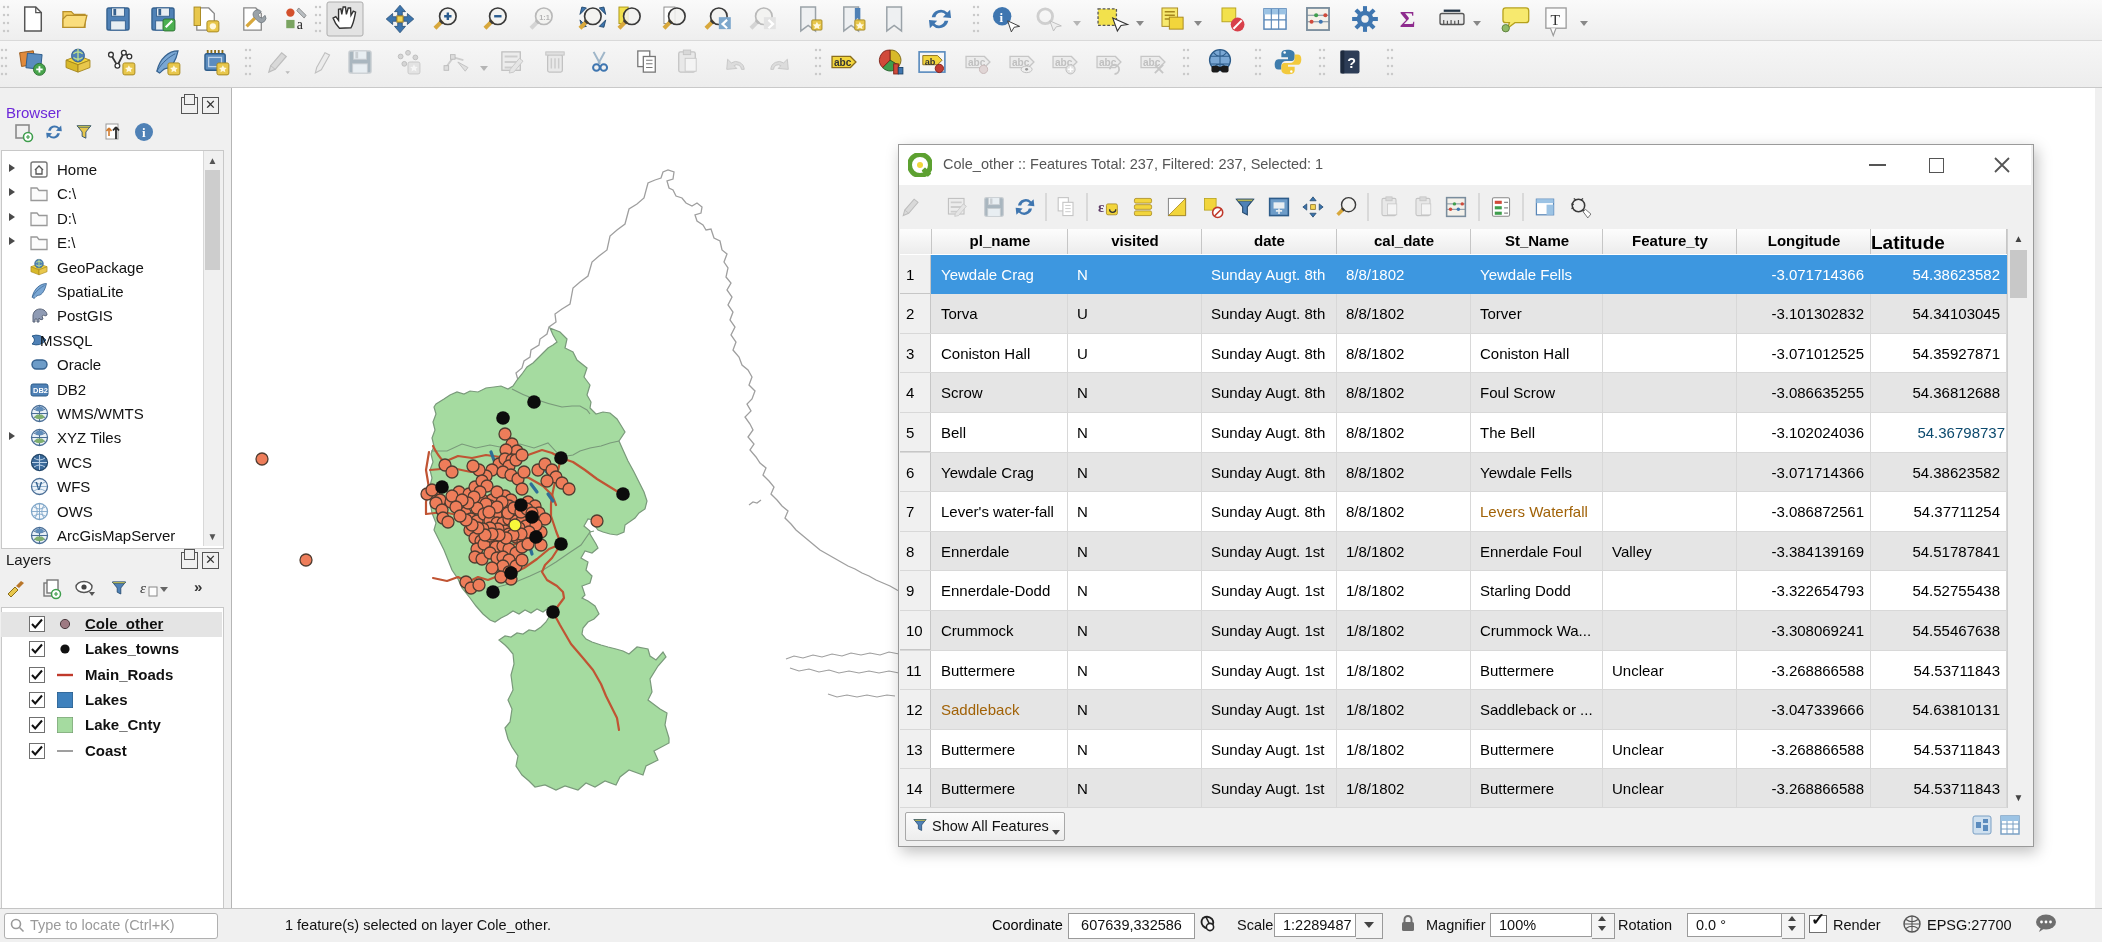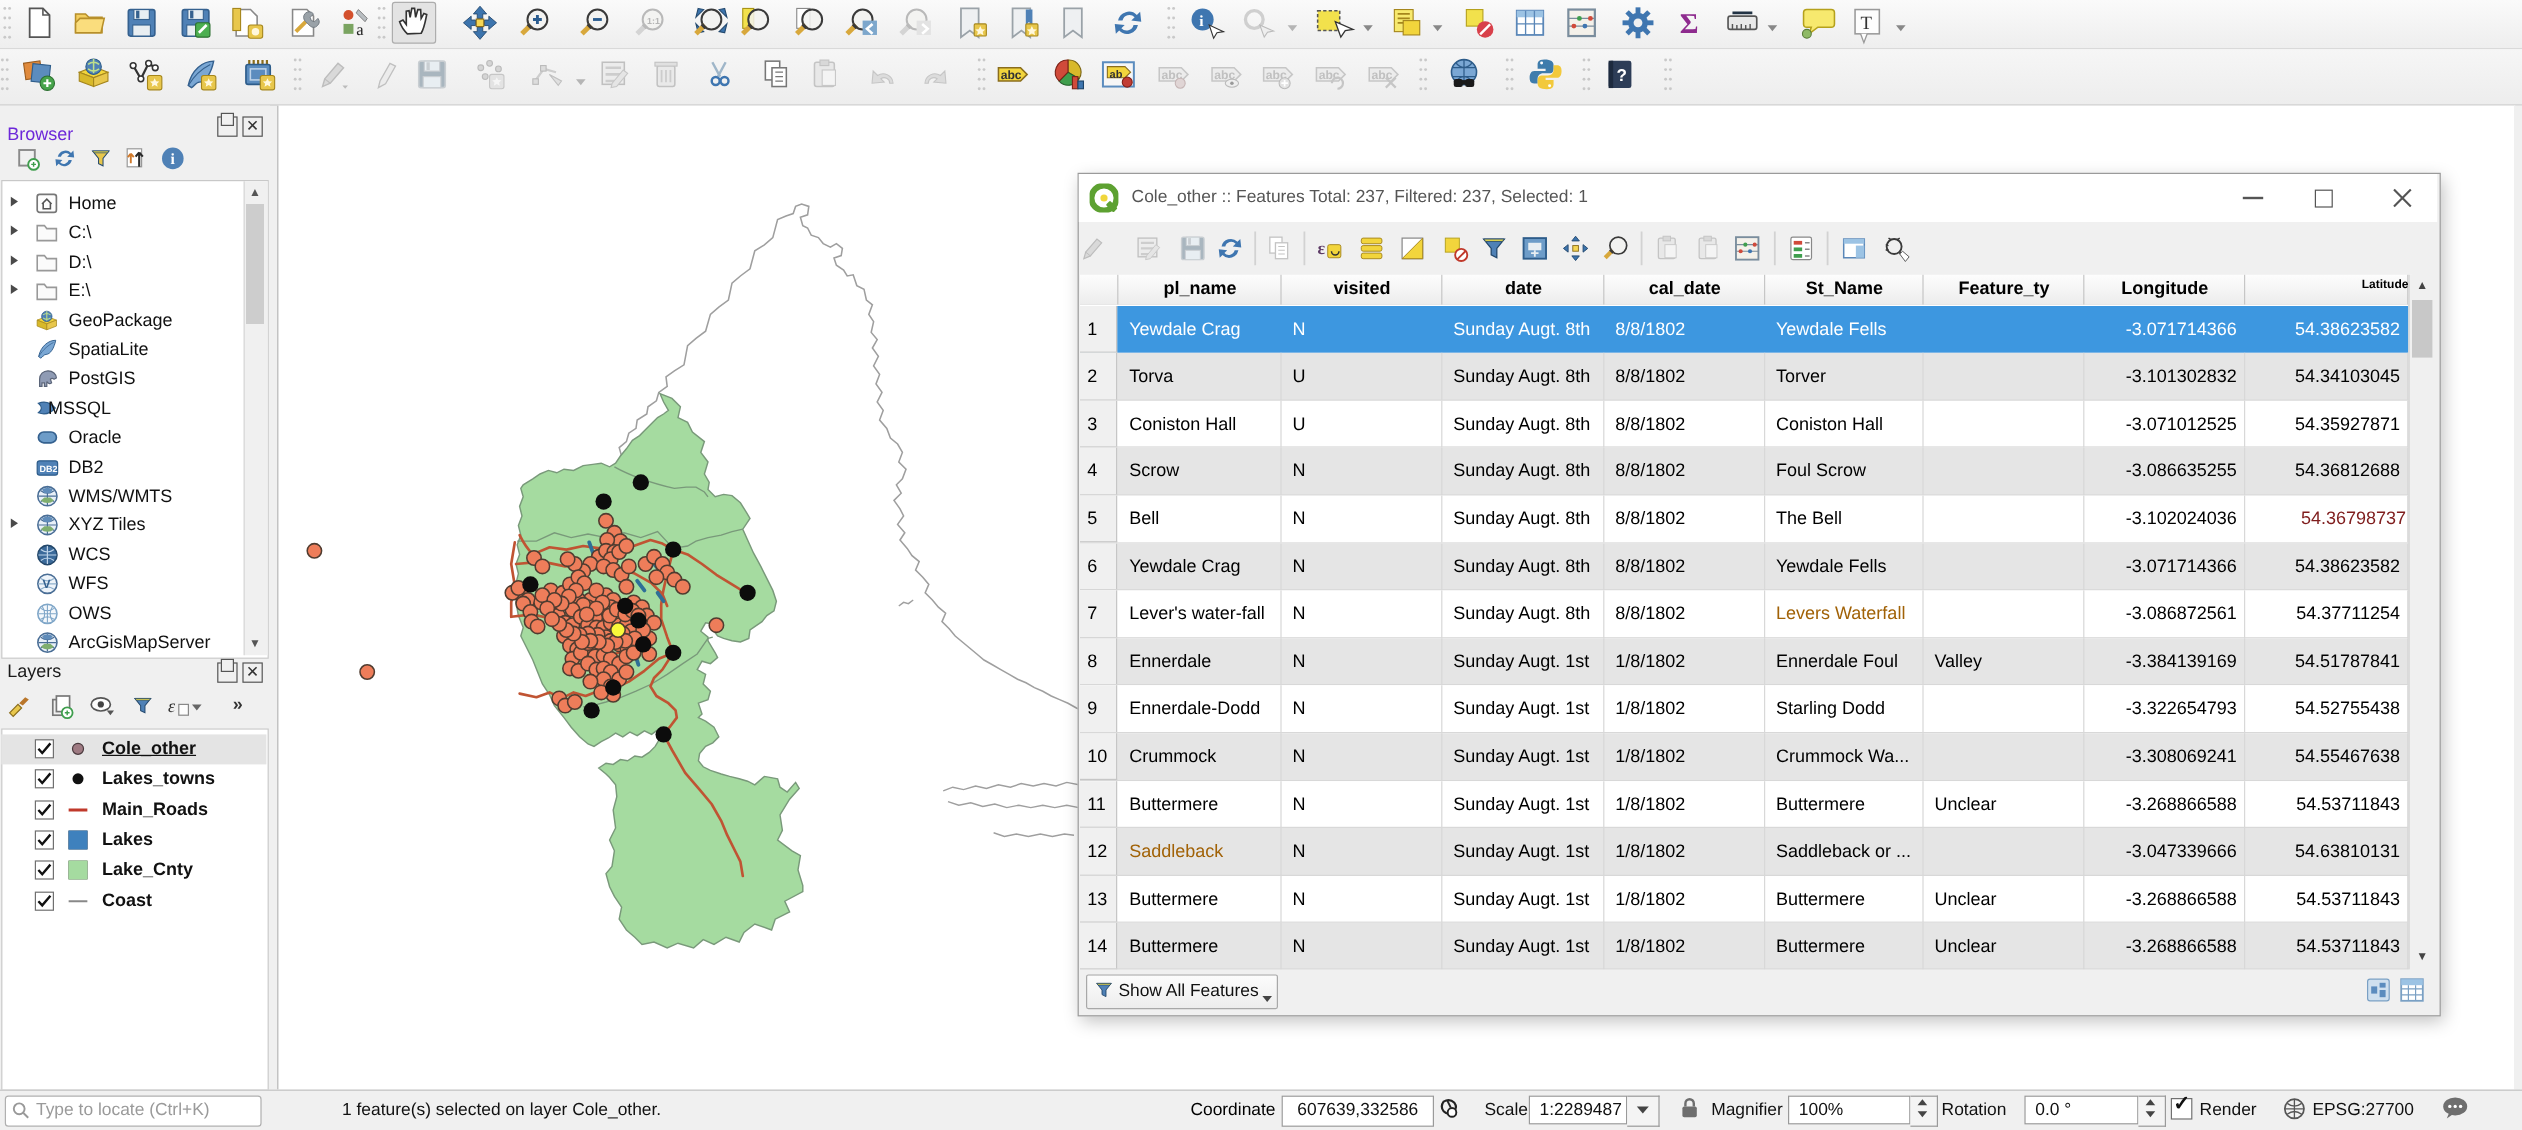--- a/index.html
+++ b/index.html
@@ -1008,21 +1008,21 @@
 <div style="position:absolute;left:1202px;top:232px;width:135px;text-align:center;font-size:15px;font-weight:600;color:#000">date</div>
 <div style="position:absolute;left:1337px;top:229px;width:133px;height:25px;border-right:1px solid #c6c6c6"></div>
 <div style="position:absolute;left:1337px;top:232px;width:134px;text-align:center;font-size:15px;font-weight:600;color:#000">cal_date</div>
 <div style="position:absolute;left:1471px;top:229px;width:131px;height:25px;border-right:1px solid #c6c6c6"></div>
 <div style="position:absolute;left:1471px;top:232px;width:132px;text-align:center;font-size:15px;font-weight:600;color:#000">St_Name</div>
 <div style="position:absolute;left:1603px;top:229px;width:133px;height:25px;border-right:1px solid #c6c6c6"></div>
 <div style="position:absolute;left:1603px;top:232px;width:134px;text-align:center;font-size:15px;font-weight:600;color:#000">Feature_ty</div>
 <div style="position:absolute;left:1737px;top:229px;width:133px;height:25px;border-right:1px solid #c6c6c6"></div>
 <div style="position:absolute;left:1737px;top:232px;width:134px;text-align:center;font-size:15px;font-weight:600;color:#000">Longitude</div>
 <div style="position:absolute;left:1871px;top:229px;width:135px;height:25px;border-right:1px solid #c6c6c6"></div>
-<div style="position:absolute;left:1871px;top:232px;width:136px;text-align:right;font-size:10px;font-weight:600;color:#000">Latitude</div>
+<div style="position:absolute;left:1871px;top:232px;width:136px;text-align:left;font-size:19px;font-weight:600;color:#000">Latitude</div>
 <div style="position:absolute;left:900px;top:254px;width:1107px;height:554px;background:#fff;overflow:hidden"></div>
 <div style="position:absolute;left:900px;top:254.5px;width:1107px;height:39.6px;background:#3d97e0;overflow:hidden"></div>
 <div style="position:absolute;left:900px;top:254.5px;width:31px;height:39.6px;background:#f0f0f0;border-right:1px solid #c6c6c6;border-bottom:1px solid #c6c6c6;font-size:15px;color:#000;padding-left:6px;line-height:40px;box-sizing:border-box">1</div>
 <div style="position:absolute;left:932px;top:254.5px;width:136px;height:39.6px;box-sizing:border-box;padding-left:9px;font-size:15px;color:#fff;line-height:40px;text-align:left;overflow:hidden;white-space:nowrap">Yewdale Crag</div>
 <div style="position:absolute;left:1068px;top:254.5px;width:134px;height:39.6px;box-sizing:border-box;padding-left:9px;font-size:15px;color:#fff;line-height:40px;text-align:left;overflow:hidden;white-space:nowrap">N</div>
 <div style="position:absolute;left:1202px;top:254.5px;width:135px;height:39.6px;box-sizing:border-box;padding-left:9px;font-size:15px;color:#fff;line-height:40px;text-align:left;overflow:hidden;white-space:nowrap">Sunday Augt. 8th</div>
 <div style="position:absolute;left:1337px;top:254.5px;width:134px;height:39.6px;box-sizing:border-box;padding-left:9px;font-size:15px;color:#fff;line-height:40px;text-align:left;overflow:hidden;white-space:nowrap">8/8/1802</div>
 <div style="position:absolute;left:1471px;top:254.5px;width:132px;height:39.6px;box-sizing:border-box;padding-left:9px;font-size:15px;color:#fff;line-height:40px;text-align:left;overflow:hidden;white-space:nowrap">Yewdale Fells</div>
 <div style="position:absolute;left:1737px;top:254.5px;width:134px;height:39.6px;box-sizing:border-box;padding-right:7px;font-size:15px;color:#fff;line-height:40px;text-align:right;overflow:hidden;white-space:nowrap">-3.071714366</div>
 <div style="position:absolute;left:1871px;top:254.5px;width:136px;height:39.6px;box-sizing:border-box;padding-right:7px;font-size:15px;color:#fff;line-height:40px;text-align:right;overflow:hidden;white-space:nowrap">54.38623582</div>
@@ -1089,21 +1089,21 @@
 <div style="position:absolute;left:1336px;top:412.9px;width:1px;height:39.6px;background:#d8d8d8"></div>
 <div style="position:absolute;left:1202px;top:412.9px;width:135px;height:39.6px;box-sizing:border-box;padding-left:9px;font-size:15px;color:#000;line-height:40px;text-align:left;overflow:hidden;white-space:nowrap">Sunday Augt. 8th</div>
 <div style="position:absolute;left:1470px;top:412.9px;width:1px;height:39.6px;background:#d8d8d8"></div>
 <div style="position:absolute;left:1337px;top:412.9px;width:134px;height:39.6px;box-sizing:border-box;padding-left:9px;font-size:15px;color:#000;line-height:40px;text-align:left;overflow:hidden;white-space:nowrap">8/8/1802</div>
 <div style="position:absolute;left:1602px;top:412.9px;width:1px;height:39.6px;background:#d8d8d8"></div>
 <div style="position:absolute;left:1471px;top:412.9px;width:132px;height:39.6px;box-sizing:border-box;padding-left:9px;font-size:15px;color:#000;line-height:40px;text-align:left;overflow:hidden;white-space:nowrap">The Bell</div>
 <div style="position:absolute;left:1736px;top:412.9px;width:1px;height:39.6px;background:#d8d8d8"></div>
 <div style="position:absolute;left:1870px;top:412.9px;width:1px;height:39.6px;background:#d8d8d8"></div>
 <div style="position:absolute;left:1737px;top:412.9px;width:134px;height:39.6px;box-sizing:border-box;padding-right:7px;font-size:15px;color:#000;line-height:40px;text-align:right;overflow:hidden;white-space:nowrap">-3.102024036</div>
 <div style="position:absolute;left:2006px;top:412.9px;width:1px;height:39.6px;background:#d8d8d8"></div>
-<div style="position:absolute;left:1871px;top:412.9px;width:136px;height:39.6px;box-sizing:border-box;padding-right:2px;font-size:15px;color:#7f1d1d;line-height:40px;text-align:right;overflow:hidden;white-space:nowrap">54.36798737</div>
+<div style="position:absolute;left:1871px;top:412.9px;width:136px;height:39.6px;box-sizing:border-box;padding-right:2px;font-size:15px;color:#0c4a6e;line-height:40px;text-align:right;overflow:hidden;white-space:nowrap">54.36798737</div>
 <div style="position:absolute;left:900px;top:451.5px;width:1107px;height:1px;background:#d8d8d8"></div>
 <div style="position:absolute;left:900px;top:452.5px;width:1107px;height:39.6px;background:#e5e5e5;overflow:hidden"></div>
 <div style="position:absolute;left:900px;top:452.5px;width:31px;height:39.6px;background:#f0f0f0;border-right:1px solid #c6c6c6;border-bottom:1px solid #c6c6c6;font-size:15px;color:#000;padding-left:6px;line-height:40px;box-sizing:border-box">6</div>
 <div style="position:absolute;left:1067px;top:452.5px;width:1px;height:39.6px;background:#d8d8d8"></div>
 <div style="position:absolute;left:932px;top:452.5px;width:136px;height:39.6px;box-sizing:border-box;padding-left:9px;font-size:15px;color:#000;line-height:40px;text-align:left;overflow:hidden;white-space:nowrap">Yewdale Crag</div>
 <div style="position:absolute;left:1201px;top:452.5px;width:1px;height:39.6px;background:#d8d8d8"></div>
 <div style="position:absolute;left:1068px;top:452.5px;width:134px;height:39.6px;box-sizing:border-box;padding-left:9px;font-size:15px;color:#000;line-height:40px;text-align:left;overflow:hidden;white-space:nowrap">N</div>
 <div style="position:absolute;left:1336px;top:452.5px;width:1px;height:39.6px;background:#d8d8d8"></div>
 <div style="position:absolute;left:1202px;top:452.5px;width:135px;height:39.6px;box-sizing:border-box;padding-left:9px;font-size:15px;color:#000;line-height:40px;text-align:left;overflow:hidden;white-space:nowrap">Sunday Augt. 8th</div>
 <div style="position:absolute;left:1470px;top:452.5px;width:1px;height:39.6px;background:#d8d8d8"></div>

